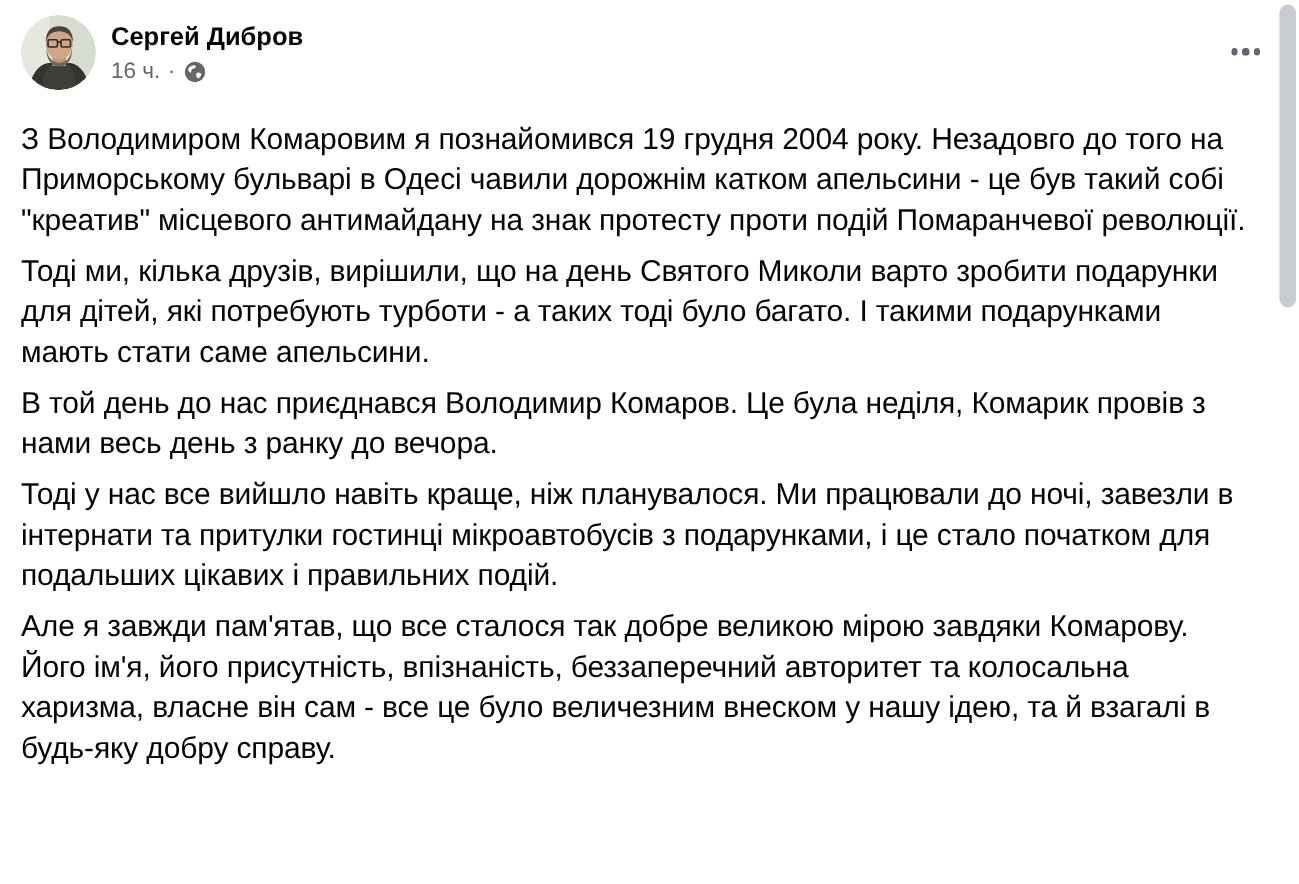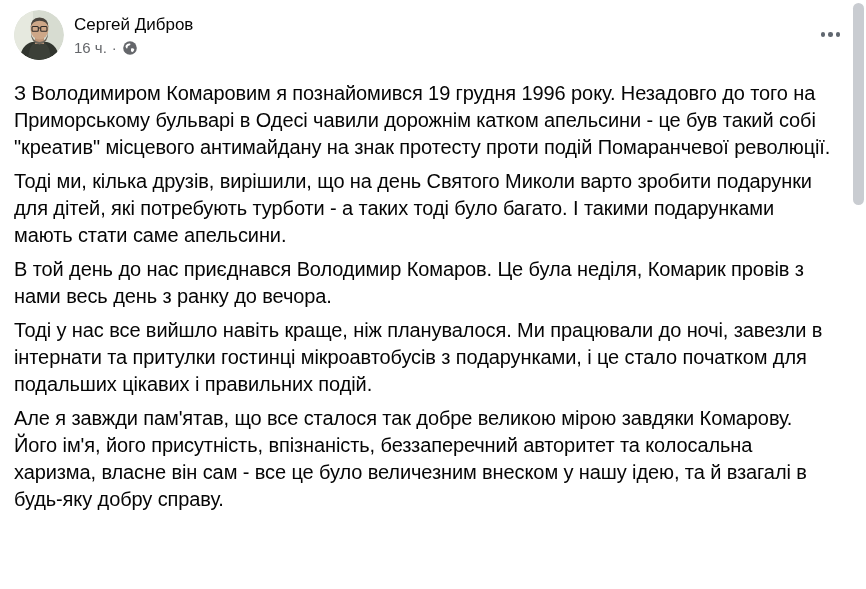--- a/index.html
+++ b/index.html
@@ -23,21 +23,21 @@
   .avatar {
     width: 50px; height: 50px;
     border-radius: 50%;
     overflow: hidden;
     flex: 0 0 50px;
     cursor: pointer;
   }
   .avatar svg { display: block; }
   .header-text { margin-left: 10px; padding-top: 4px; }
   .author {
-    font-weight: 400;
+    font-weight: 700;
     font-size: 17px;
     line-height: 21px;
     color: #050505;
     cursor: pointer;
   }
   .meta {
     display: flex;
     align-items: center;
     gap: 5px;
     color: #65676b;
@@ -137,21 +137,21 @@
 
     <button class="more-btn" aria-label="More options">
       <span class="dot"></span>
       <span class="dot"></span>
       <span class="dot"></span>
     </button>
 
   </div>
 
   <div class="post-body">
-    <p>З Володимиром Комаровим я познайомився 19 грудня 1996 року. Незадовго до того на Приморському бульварі в Одесі чавили дорожнім катком апельсини - це був такий собі "креатив" місцевого антимайдану на знак протесту проти подій Помаранчевої революції.</p>
+    <p>З Володимиром Комаровим я познайомився 19 грудня 2004 року. Незадовго до того на Приморському бульварі в Одесі чавили дорожнім катком апельсини - це був такий собі "креатив" місцевого антимайдану на знак протесту проти подій Помаранчевої революції.</p>
     <p>Тоді ми, кілька друзів, вирішили, що на день Святого Миколи варто зробити подарунки для дітей, які потребують турботи - а таких тоді було багато. І такими подарунками мають стати саме апельсини.</p>
     <p>В той день до нас приєднався Володимир Комаров. Це була неділя, Комарик провів з нами весь день з ранку до вечора.</p>
     <p>Тоді у нас все вийшло навіть краще, ніж планувалося. Ми працювали до ночі, завезли в інтернати та притулки гостинці мікроавтобусів з подарунками, і це стало початком для подальших цікавих і правильних подій.</p>
     <p>Але я завжди пам'ятав, що все сталося так добре великою мірою завдяки Комарову. Його ім'я, його присутність, впізнаність, беззаперечний авторитет та колосальна харизма, власне він сам - все це було величезним внеском у нашу ідею, та й взагалі в будь-яку добру справу.</p>
 
   </div>
 
   <div class="scrollbar-thumb"></div>
 
 </div>

